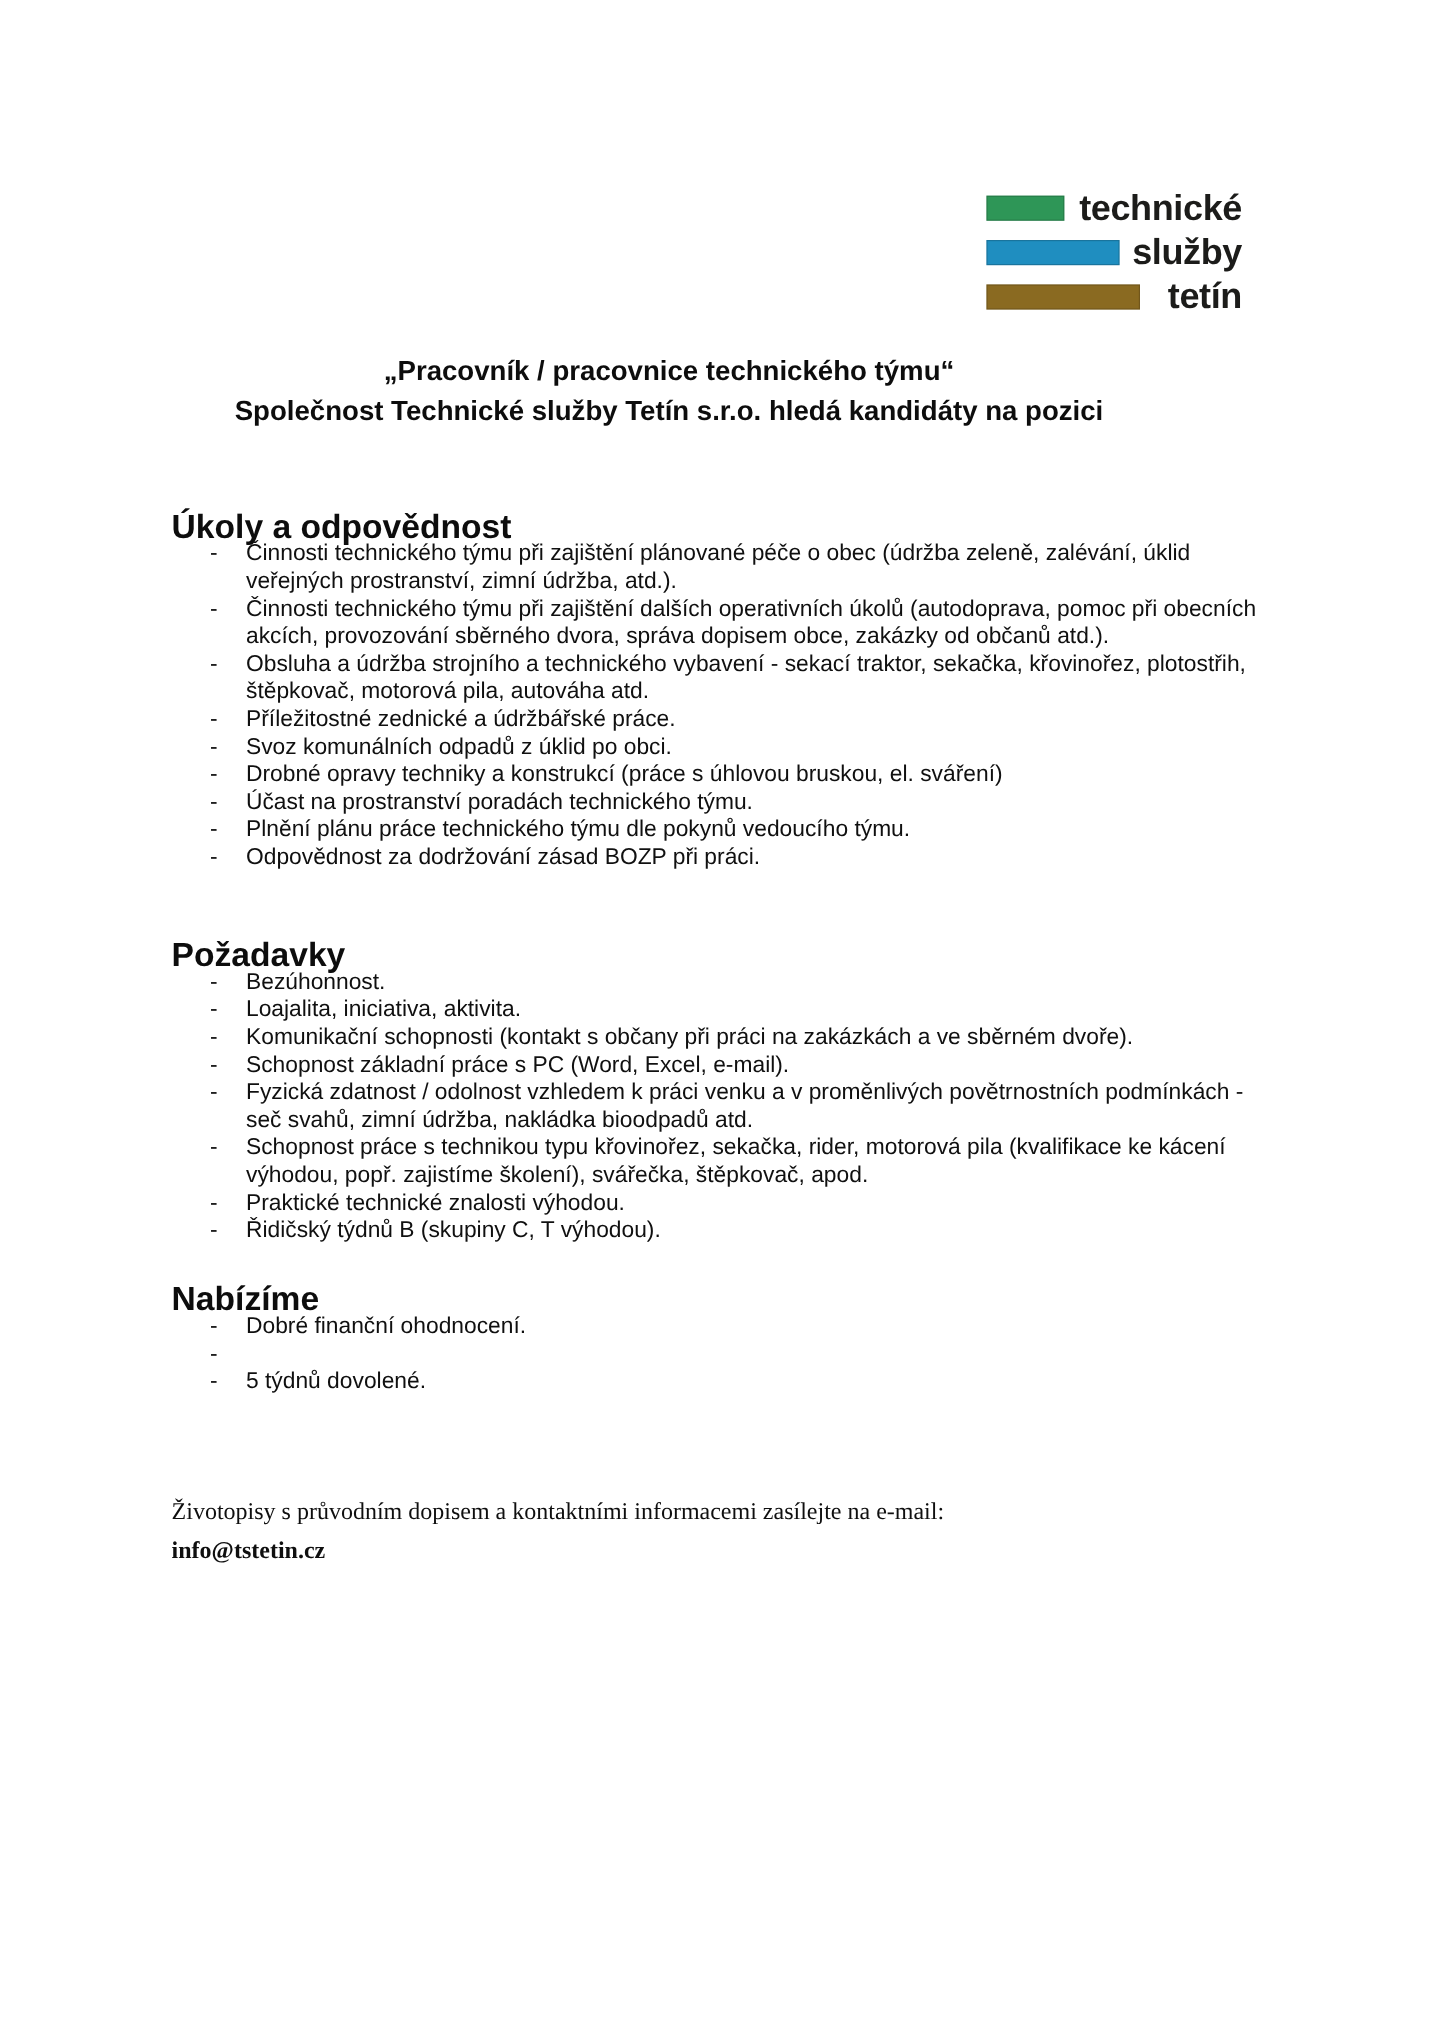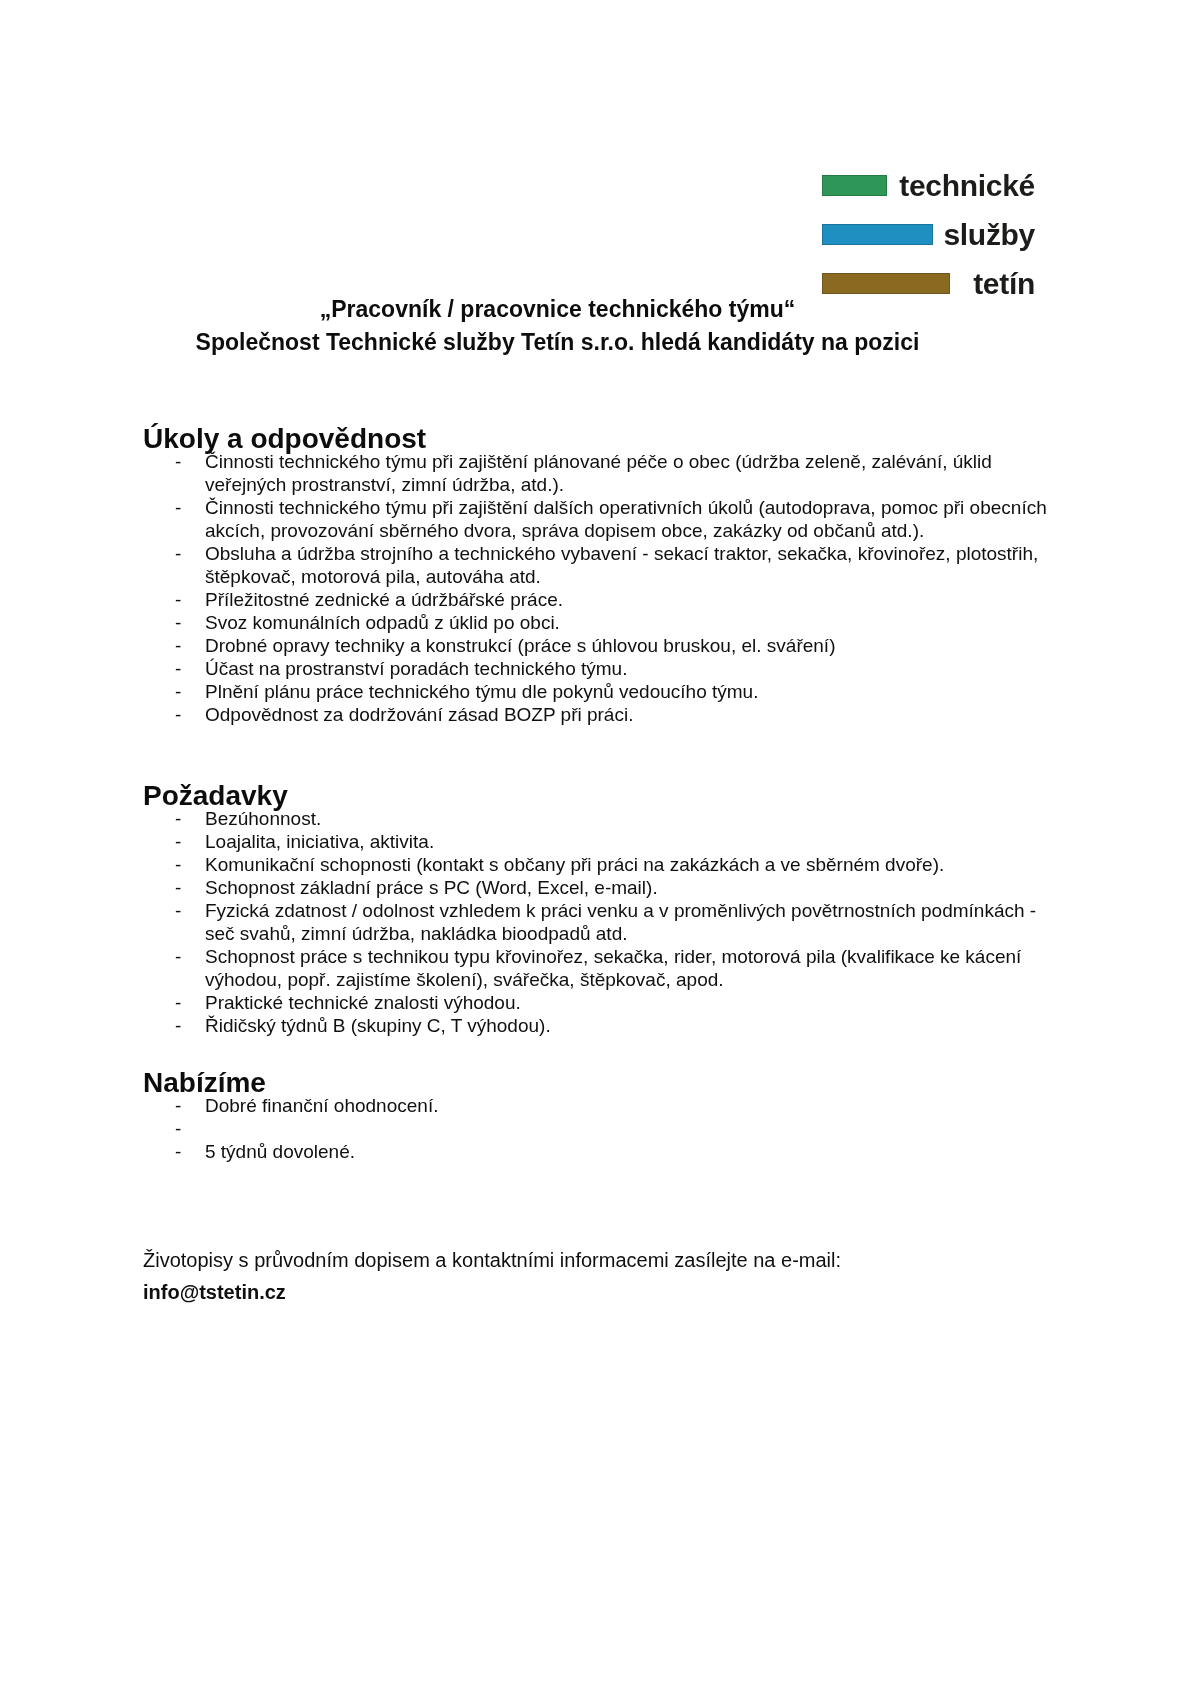--- a/index.html
+++ b/index.html
@@ -8,21 +8,21 @@
     width:1200px;
     height:1696px;
     background:#ffffff;
     color:#111111;
     font-family:"Liberation Sans", sans-serif;
     overflow:hidden;
   }
 
   
   .logo { position:absolute; left:822px; top:155px; width:213px; }
-  .logo-row { display:flex; align-items:center; justify-content:space-between; height:37px;margin-top:12px; }
+  .logo-row { display:flex; align-items:center; justify-content:space-between; height:37px; }
   .logo-bar { height:21px; display:inline-block; border:1px solid rgba(0,0,0,.18); box-sizing:border-box; }
   .logo-row:nth-child(1) .logo-bar { width:65px; }
   .logo-row:nth-child(2) .logo-bar { width:111px; }
   .logo-row:nth-child(3) .logo-bar { width:128px; }
   .logo-label { font-size:30px; font-weight:600; letter-spacing:-0.3px; color:#1c1c1a; line-height:36px; }
 
   
   .title {
     position:absolute; top:293px; left:0; width:1115px;
     text-align:center; font-size:23px; font-weight:bold; line-height:33px; color:#0d0d0d;
@@ -34,21 +34,21 @@
   .blist { list-style:none; margin:0; padding:0; }
   .blist li { display:flex; line-height:23px; font-size:19px; color:#101010; }
   .dash { width:62px; padding-left:32px; box-sizing:border-box; flex:0 0 62px; }
   .itxt { max-width:845px; }
 
   #section-tasks  { top:427px; }
   #section-reqs   { top:784px; }
   #section-offer  { top:1071px; }
 
   
-  .footer { position:absolute; left:143px; top:1244px; width:912px; font-size:20px; line-height:32px; color:#0f0f0f; }
+  .footer { position:absolute; left:143px; top:1244px; width:912px; font-size:20px; line-height:32px; color:#0f0f0f;font-family:Liberation Serif, serif; }
   .footer-email { font-weight:bold; }
 </style>
 </head>
 <body>
 
 <div class="page">
 
   <div class="logo">
     <div class="logo-row">
       <span class="logo-bar" style="background: rgb(46, 150, 87);"></span>

